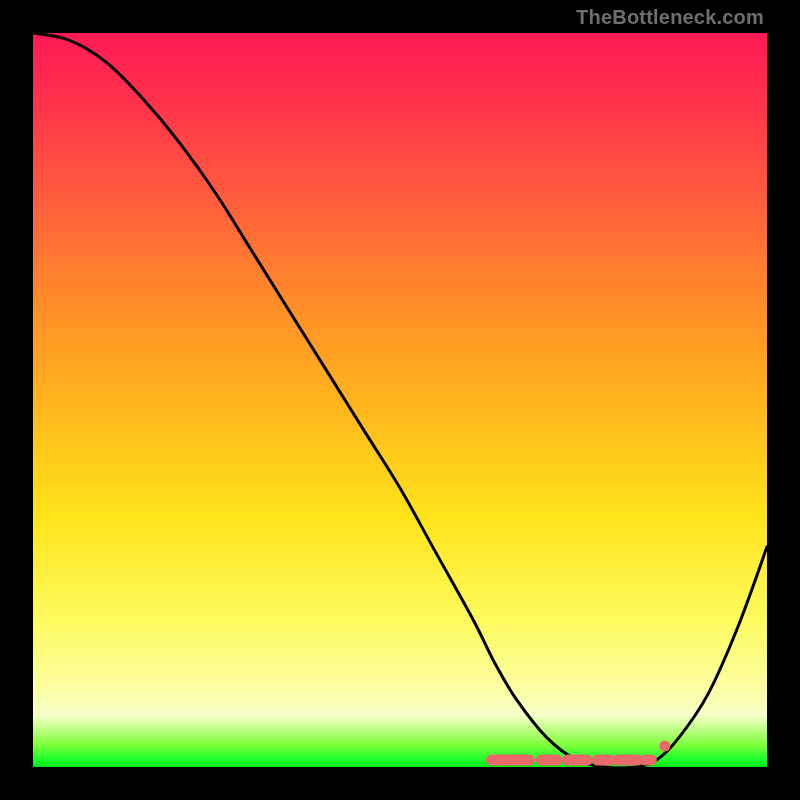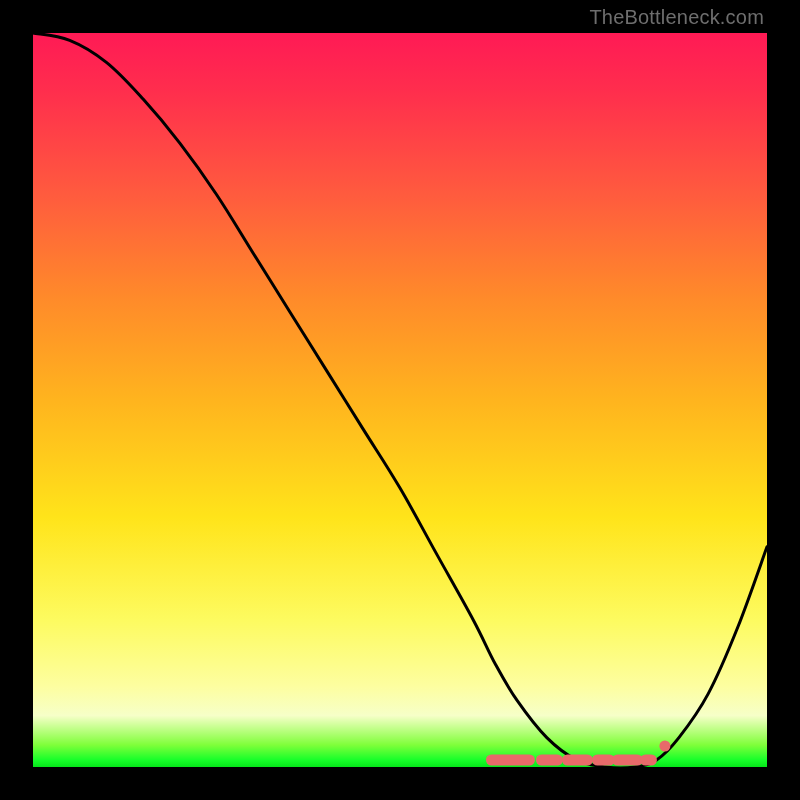--- a/index.html
+++ b/index.html
@@ -41,21 +41,21 @@
       #19ff2a 99%,
       #05e61a 100%
     );
   }
   .attribution {
     position: absolute;
     top: 6px;
     right: 36px;
     color: #6e6e6e;
     font-size: 20px;
-    font-weight: 400;
+    font-weight: 700;
     letter-spacing: 0.2px;
     user-select: none;
   }
   svg.curve {
     position: absolute;
     left: 0;
     top: 0;
     width: 734px;
     height: 734px;
     overflow: visible;

